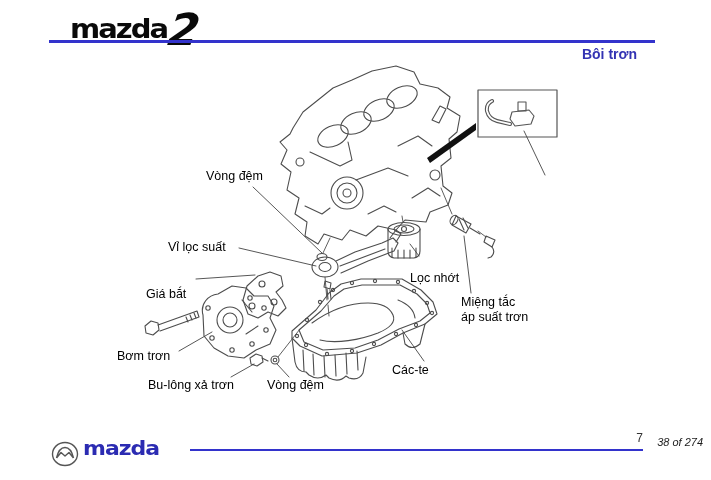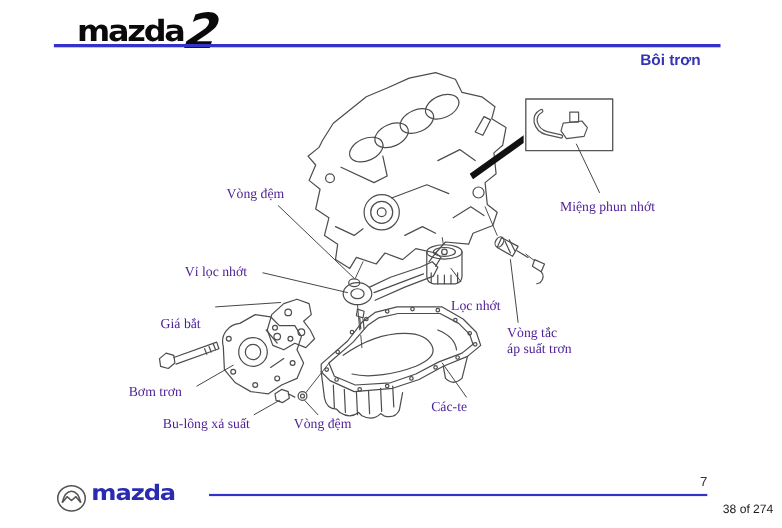--- a/index.html
+++ b/index.html
@@ -21,28 +21,27 @@
   }
   .page-title{
     position:absolute;top:10px;right:74px;font-size:14px;font-weight:bold;
     color:#3333b3;
     margin-top:36px;
   }
   .rule-top{position:absolute;left:49px;top:40px;width:606px;height:3px;background:#3333cc;}
   
   .diagram-svg{position:absolute;left:0;top:0;width:711px;height:480px;}
   .dlabel{
-    position:absolute;font-size:12.5px;color:#4c1d95;white-space:nowrap;
+    position:absolute;font-size:12.5px;color:#000000;white-space:nowrap;
     line-height:15px;
-    font-family:Liberation Serif, serif;
   }
   
   .rule-bottom{position:absolute;left:190px;top:449px;width:453px;height:2px;background:#3333cc;}
   .page-num{position:absolute;top:431px;right:68px;font-size:12px;color:#333;}
-  .page-indicator{position:absolute;top:457px;right:8px;font-size:11px;color:#1c1c1c;}
+  .page-indicator{position:absolute;top:436px;right:8px;font-size:11px;color:#1c1c1c;font-style:italic;}
   .brand-bottom{position:absolute;left:50px;top:436px;height:30px;}
   .brand-bottom .word{
     font-family:"DejaVu Sans", sans-serif;font-weight:bold;font-size:22px;
     color:#2b2bb2;letter-spacing:-1px;display:inline-block;
     transform:scaleY(.88);vertical-align:2px;margin-left:3px;
   }
 </style>
 </head>
 <body>
 
@@ -196,31 +195,30 @@
       <path d="M196,279 L255,275"></path>
       <path d="M471,293 L464,236"></path>
       <path d="M179,351 L212,332"></path>
       <path d="M424,361 L402,330"></path>
       <path d="M231,377 L254,364"></path>
       <path d="M289,377 L277,364"></path>
     </g>
   </svg>
 
   <div class="dlabel" style="left:206px;top:169px">Vòng đệm</div>
-  <div class="dlabel" style="left:509px;top:181px">Miệng phun nhớt</div>
-  <div class="dlabel" style="left:168px;top:240px">Vỉ lọc nhớt</div>
+  <div class="dlabel" style="left:168px;top:240px">Vỉ lọc suất</div>
   <div class="dlabel" style="left:410px;top:271px">Lọc nhớt</div>
   <div class="dlabel" style="left:146px;top:287px">Giá bắt</div>
   <div class="dlabel" style="left:461px;top:295px">
-    <div>Vòng tắc</div>
+    <div>Miệng tắc</div>
     <div>áp suất trơn</div>
   </div>
   <div class="dlabel" style="left:117px;top:349px">Bơm trơn</div>
   <div class="dlabel" style="left:392px;top:363px">Các-te</div>
-  <div class="dlabel" style="left:148px;top:378px">Bu-lông xả suất</div>
+  <div class="dlabel" style="left:148px;top:378px">Bu-lông xả trơn</div>
   <div class="dlabel" style="left:267px;top:378px">Vòng đệm</div>
 
   <div class="brand-bottom">
     <svg width="30" height="30" viewBox="0 0 30 30" style="vertical-align:middle" fill="none" stroke="#555" stroke-width="1.4" stroke-linejoin="round">
       <ellipse cx="15" cy="15" rx="12.5" ry="11.5"></ellipse>
       <path d="M6.5,19 Q9,8.5 15,8.5 Q21,8.5 23.5,19 M6.5,19 L11,13.5 L15,17 L19,13.5 L23.5,19"></path>
     </svg><span class="word">mazda</span>
   </div>
   <div class="rule-bottom"></div>
   <div class="page-num">7</div>

